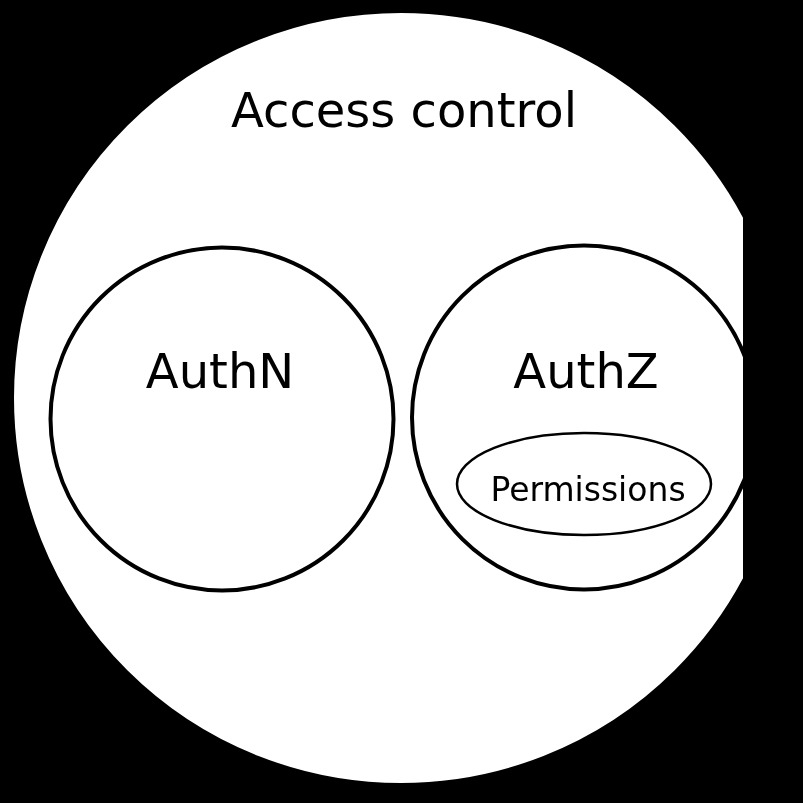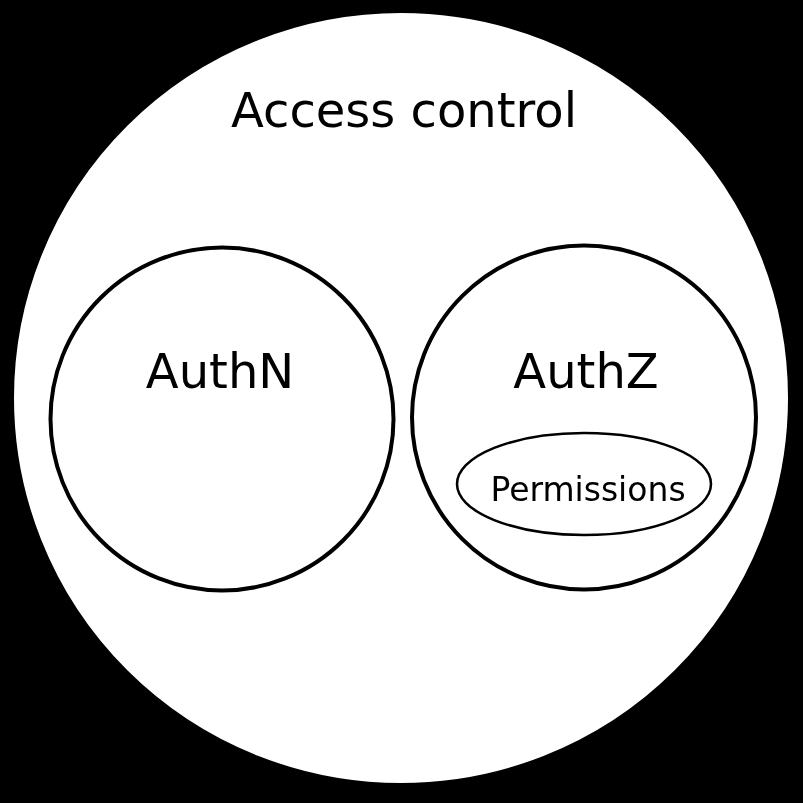--- a/index.html
+++ b/index.html
@@ -2,21 +2,21 @@
 <html><head>
 <meta charset="utf-8">
 <style>
   html, body {
     margin: 0;
     padding: 0;
     background: #000000;
   }
   .stage {
     position: relative;
-    width: 803px;
+    width: 743px;
     height: 803px;
     background: #000000;
     overflow: hidden;
     font-family: "DejaVu Sans", "Liberation Sans", sans-serif;
   }
   svg {
     display: block;
     width: 803px;
     height: 803px;
   }

